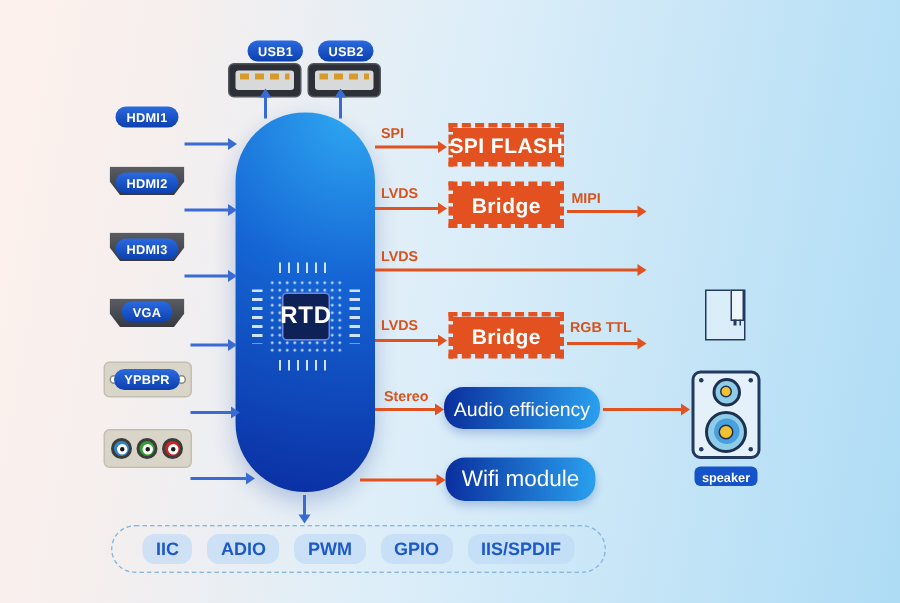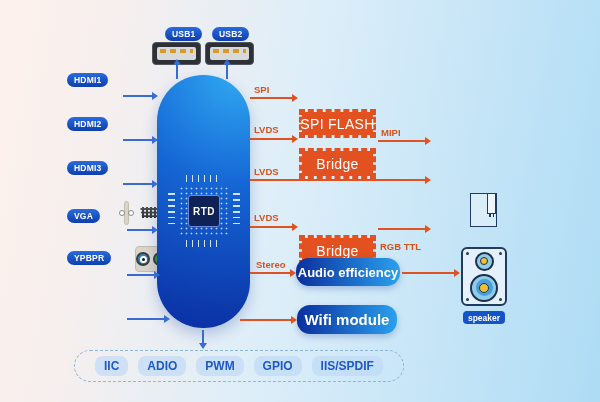--- a/index.html
+++ b/index.html
@@ -9,21 +9,21 @@
     background:linear-gradient(100deg,#fdf1ec 0%,#f6efee 18%,#ddeef9 48%,#aedcf5 100%);
   }
   .abs{position:absolute;text-align:center;}
 
   
   .plabel{
     display:inline-block; background:linear-gradient(180deg,#2a6ae0,#0d3fae);
     color:#fff; font-size:8.5px; font-weight:bold; letter-spacing:.2px;
     padding:2px 7px; border-radius:7px; margin-bottom:2px; white-space:nowrap;
   }
-  .port{position:absolute; width:62px; display:flex; flex-direction:row; align-items:center;gap:24px;}
+  .port{position:absolute; width:62px; display:flex; flex-direction:column; align-items:center;gap:24px;}
 
   
   .hdmi{position:relative; width:50px; height:19px;
     background:linear-gradient(#5a5d63,#36393e);
     clip-path:polygon(0 0,100% 0,100% 52%,86% 100%,14% 100%,0 52%);}
   .hdmi .slot{position:absolute; left:9px; top:6px; width:32px; height:7px; border-radius:3px; background:#141518;}
 
   
   .vga{position:relative; width:57px; height:22px; background:#d9d5c9; border:1px solid #c2beb0; border-radius:4px;}
   .vga .screw{position:absolute; top:8px; width:4px; height:4px; border-radius:50%; background:#fff; border:1px solid #8a8a84;}
@@ -46,21 +46,21 @@
     background:repeating-linear-gradient(90deg,#d89b28 0 6px,transparent 6px 10px);}
 
   
   .soc{position:absolute; left:157px; top:75px; width:93px; height:253px; border-radius:46px;
     background:radial-gradient(circle at 85% 0%,#2fa8f2 0%,#1565d4 42%,#0a2ea2 100%);
     box-shadow:0 6px 14px rgba(20,60,160,.25);}
   .chip{position:absolute; left:174px; top:181px; width:60px; height:60px;}
   .chip .dots{position:absolute; inset:5px; background-image:radial-gradient(circle,#b9d4ff 0.8px,transparent 1.1px);
     background-size:5px 5px;}
   .chip .body{position:absolute; inset:14px; background:#0e2258; border:1px solid #6b87e0; border-radius:3px;
-    display:flex; align-items:center; justify-content:center; color:#fff; font-size:10px; font-weight:bold; letter-spacing:.5px;}
+    display:flex; align-items:center; justify-content:center; color:#fff; font-size:16px; font-weight:bold; letter-spacing:.5px;}
   .chip .pt,.chip .pb{position:absolute; left:12px; right:12px; height:7px;
     background:repeating-linear-gradient(90deg,#cfe2ff 0 1.5px,transparent 1.5px 6px);}
   .chip .pt{top:-6px}.chip .pb{bottom:-6px}
   .chip .pl,.chip .pr{position:absolute; top:12px; bottom:12px; width:7px;
     background:repeating-linear-gradient(180deg,#cfe2ff 0 1.5px,transparent 1.5px 6px);}
   .chip .pl{left:-6px}.chip .pr{right:-6px}
 
   
   .harrow{position:absolute; height:1.6px; background:#3a6ad4; z-index:5;}
   .harrow::after{content:''; position:absolute; right:-5px; top:-3.4px;
@@ -72,26 +72,26 @@
     border-bottom:6px solid #3a6ad4; border-left:4px solid transparent; border-right:4px solid transparent;}
   .vdown{position:absolute; width:1.6px; background:#3a6ad4; z-index:5;}
   .vdown::after{content:''; position:absolute; bottom:-5px; left:-3.4px;
     border-top:6px solid #3a6ad4; border-left:4px solid transparent; border-right:4px solid transparent;}
 
   
   .bus{position:absolute; color:#d9521c; font-size:9.5px; font-weight:bold; white-space:nowrap; z-index:5;}
 
   
   .stamp{position:absolute; background:#e2511f; background-clip:padding-box; border:3px dashed #e2511f;
-    display:flex; align-items:center; justify-content:center; color:#fff; font-weight:normal; font-size:14px;
-    letter-spacing:.3px; box-sizing:border-box; white-space:nowrap;margin-top:27px;}
+    display:flex; align-items:center; justify-content:center; color:#fff; font-weight:bold; font-size:14px;
+    letter-spacing:.3px; box-sizing:border-box; white-space:nowrap;}
 
   
   .bluebox{position:absolute; border-radius:13px; background:linear-gradient(90deg,#0a2f9e,#2aa0ee);
-    display:flex; align-items:center; justify-content:center; color:#fff; font-weight:bold; white-space:nowrap;
+    display:flex; align-items:center; justify-content:center; color:#fff; font-weight:normal; white-space:nowrap;
     box-shadow:0 3px 6px rgba(20,60,160,.25);}
 
   
   .lcd{position:absolute; left:432px; top:125px; width:106px; height:70px; box-sizing:border-box;
     border:3.5px solid #223a5e; border-radius:10px; background:rgba(235,246,252,.55); z-index:4;
     display:flex; align-items:center; justify-content:center; color:#1d3050; font-size:19px; font-weight:600;}
   .lcd-stand{position:absolute; left:470px; top:193px; width:27px; height:34px; border:1.5px solid #223a5e;
     box-sizing:border-box; background:rgba(240,248,252,.5); z-index:3;}
   .lcd-plug{position:absolute; left:487px; top:193px; width:9px; height:21px; border:1.5px solid #223a5e;
     box-sizing:border-box; background:#eef6fb; z-index:3;}
@@ -132,21 +132,21 @@
     <div class="hdmi">
         <div class="slot"></div>
       </div>
   </div>
   <div class="port" style="left:67px; top:159px;">
     <span class="plabel">HDMI3</span>
     <div class="hdmi">
         <div class="slot"></div>
       </div>
   </div>
-  <div class="port" style="left:67px; top:201px;align-items:flex-end;">
+  <div class="port" style="left:67px; top:201px;">
     <span class="plabel">VGA</span>
     <div class="vga">
       <div class="screw" style="left:3px;"></div>
       <div class="vport"></div>
       <div class="screw" style="right:3px;"></div>
     </div>
   </div>
   <div class="port" style="left:67px; top:246px;text-align:center;">
     <span class="plabel">YPBPR</span>
     <div class="rcabase">
@@ -195,21 +195,21 @@
   <div class="stamp" style="left:299px; top:121px; width:77px; height:31px;">Bridge</div>
   <span class="bus" style="left:381px; top:127px;">MIPI</span>
   <div class="harrow orange" style="left:378px; top:140px; width:48px;"></div>
 
   <span class="bus" style="left:254px; top:166px;">LVDS</span>
   <div class="harrow orange" style="left:250px; top:179px; width:176px;"></div>
 
   <span class="bus" style="left:254px; top:212px;">LVDS</span>
   <div class="harrow orange" style="left:250px; top:226px; width:43px;"></div>
   <div class="stamp" style="left:299px; top:208px; width:77px; height:31px;">Bridge</div>
-  <span class="bus" style="left:380px; top:213px;margin-top:28px;">RGB TTL</span>
+  <span class="bus" style="left:380px; top:213px;">RGB TTL</span>
   <div class="harrow orange" style="left:378px; top:228px; width:48px;"></div>
 
   <span class="bus" style="left:256px; top:259px;">Stereo</span>
   <div class="harrow orange" style="left:250px; top:272px; width:41px;"></div>
   <div class="bluebox" style="left:296px; top:258px; width:104px; height:28px; font-size:13px;">Audio efficiency</div>
   <div class="harrow orange" style="left:402px; top:272px; width:53px;"></div>
 
   <div class="harrow orange" style="left:240px; top:319px; width:52px;"></div>
   <div class="bluebox" style="left:297px; top:305px; width:100px; height:29px; font-size:15px;">Wifi module</div>
 

